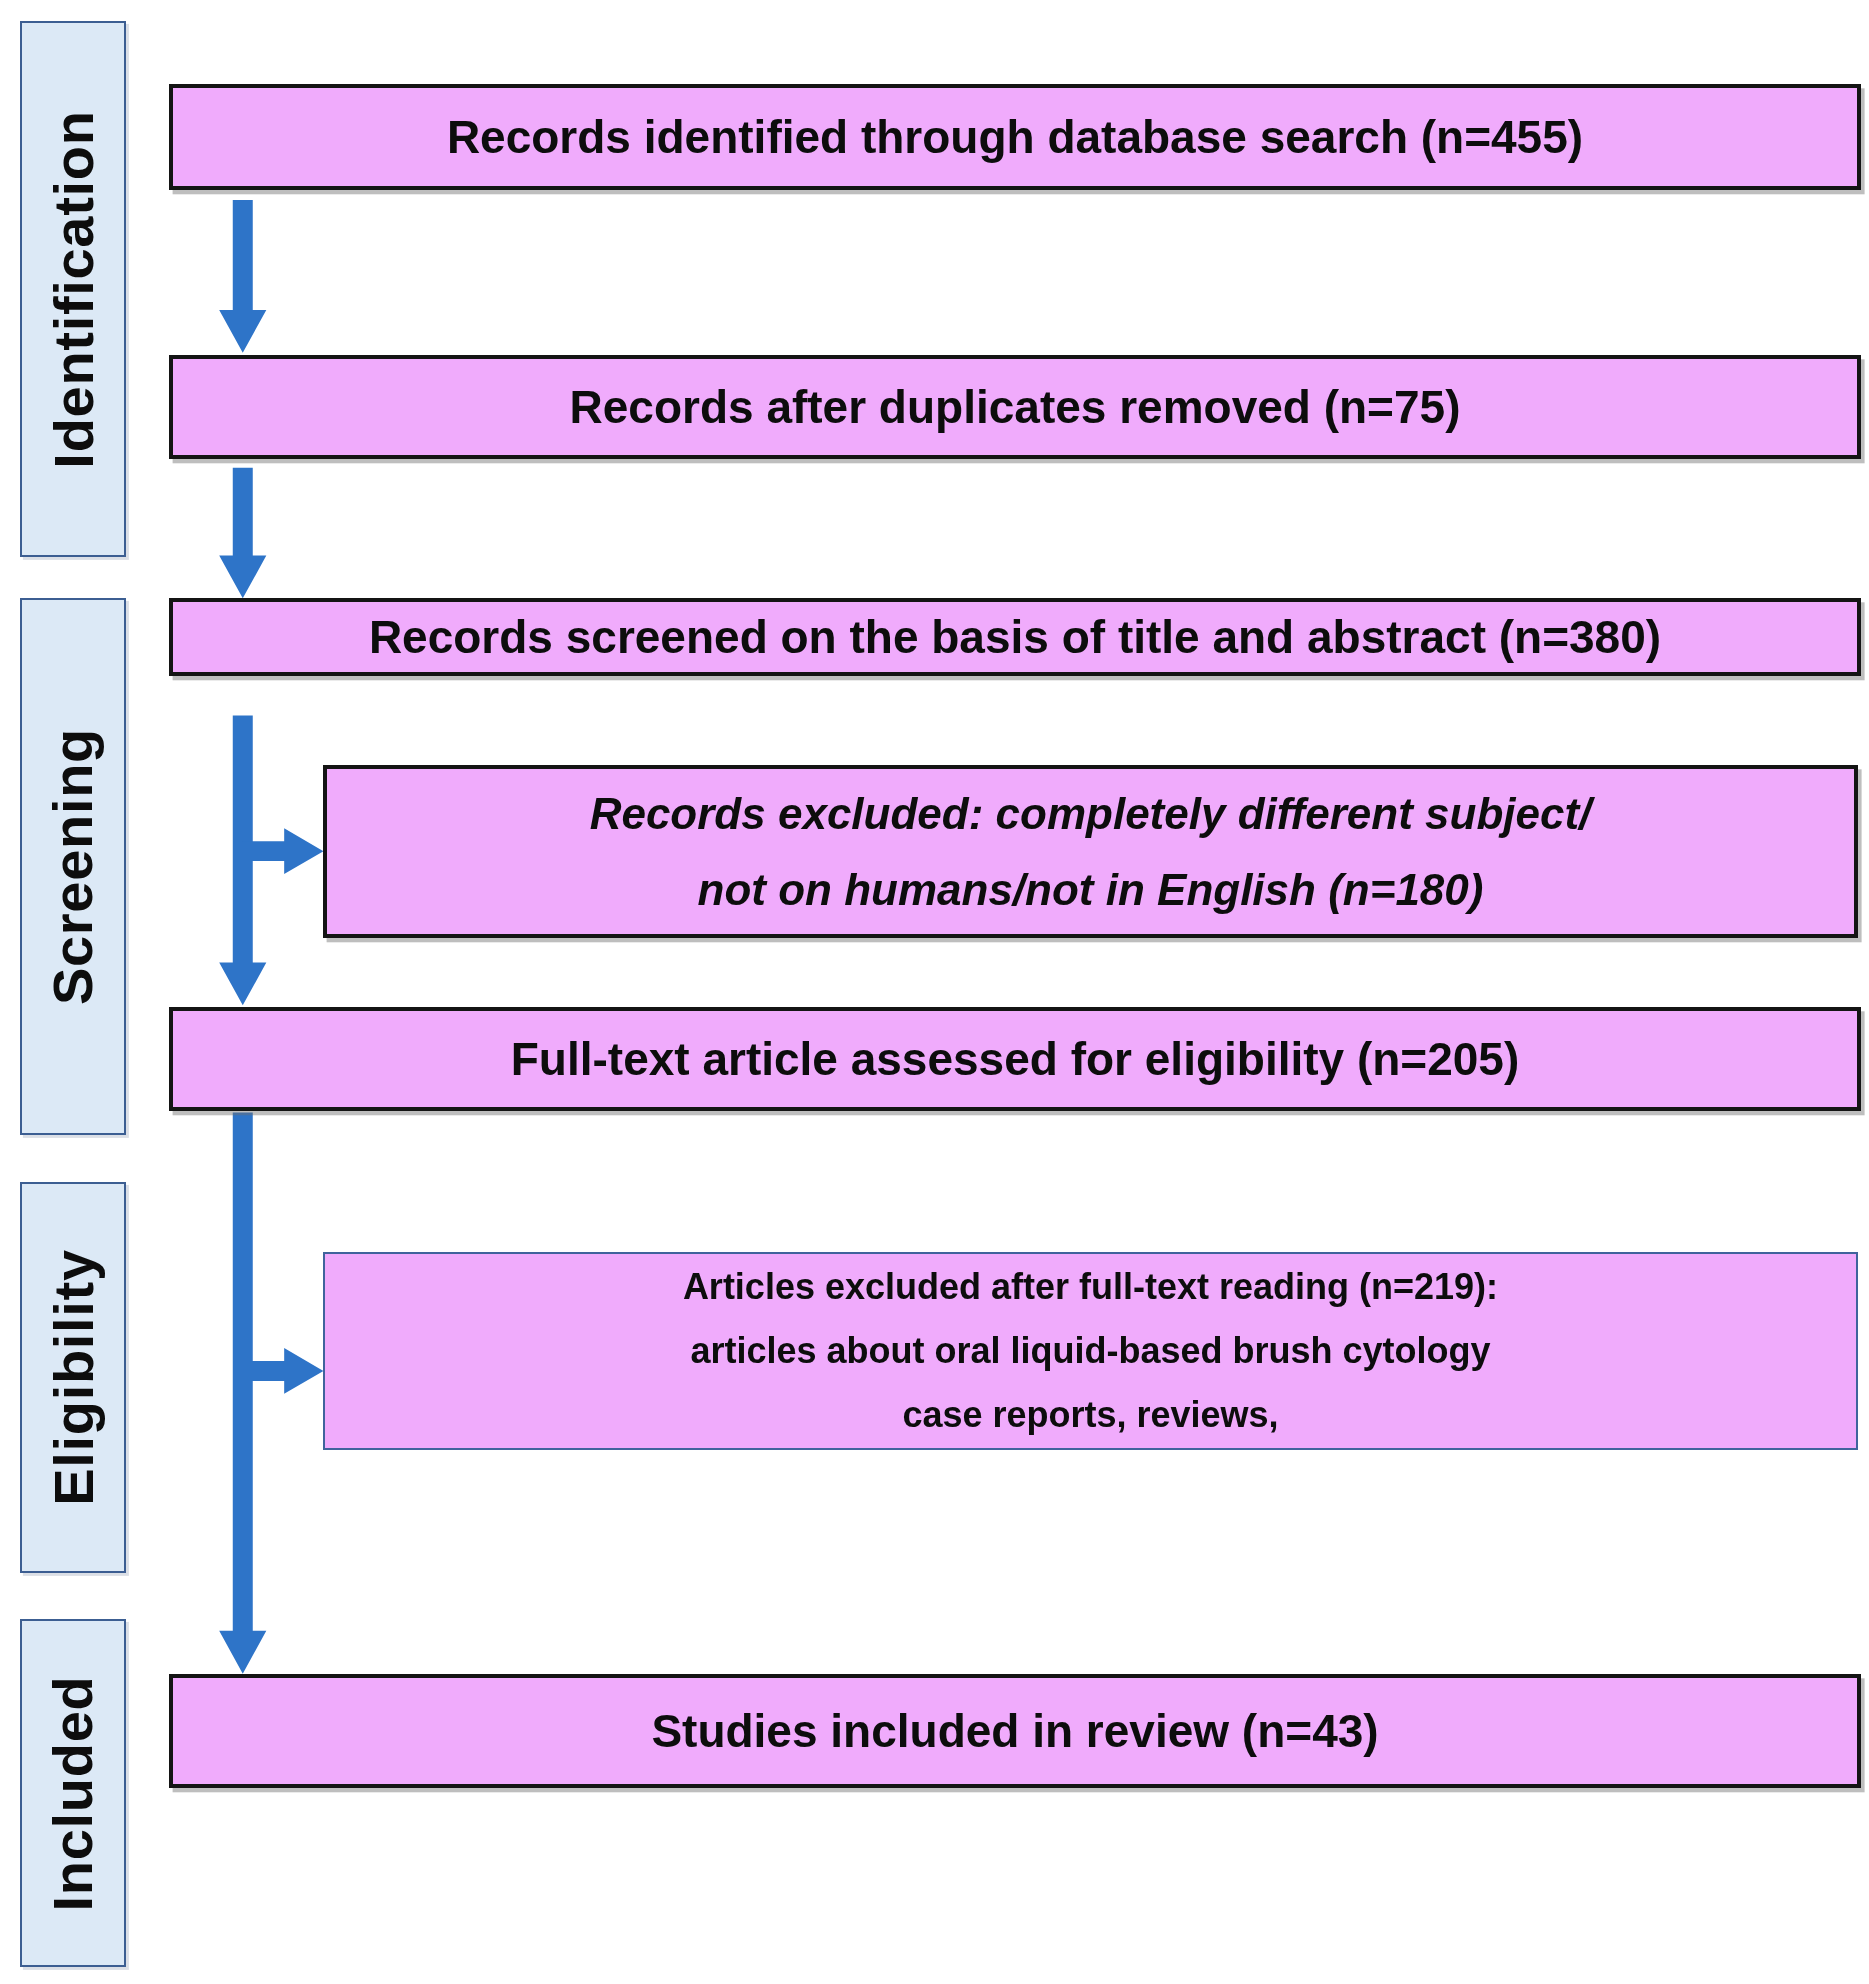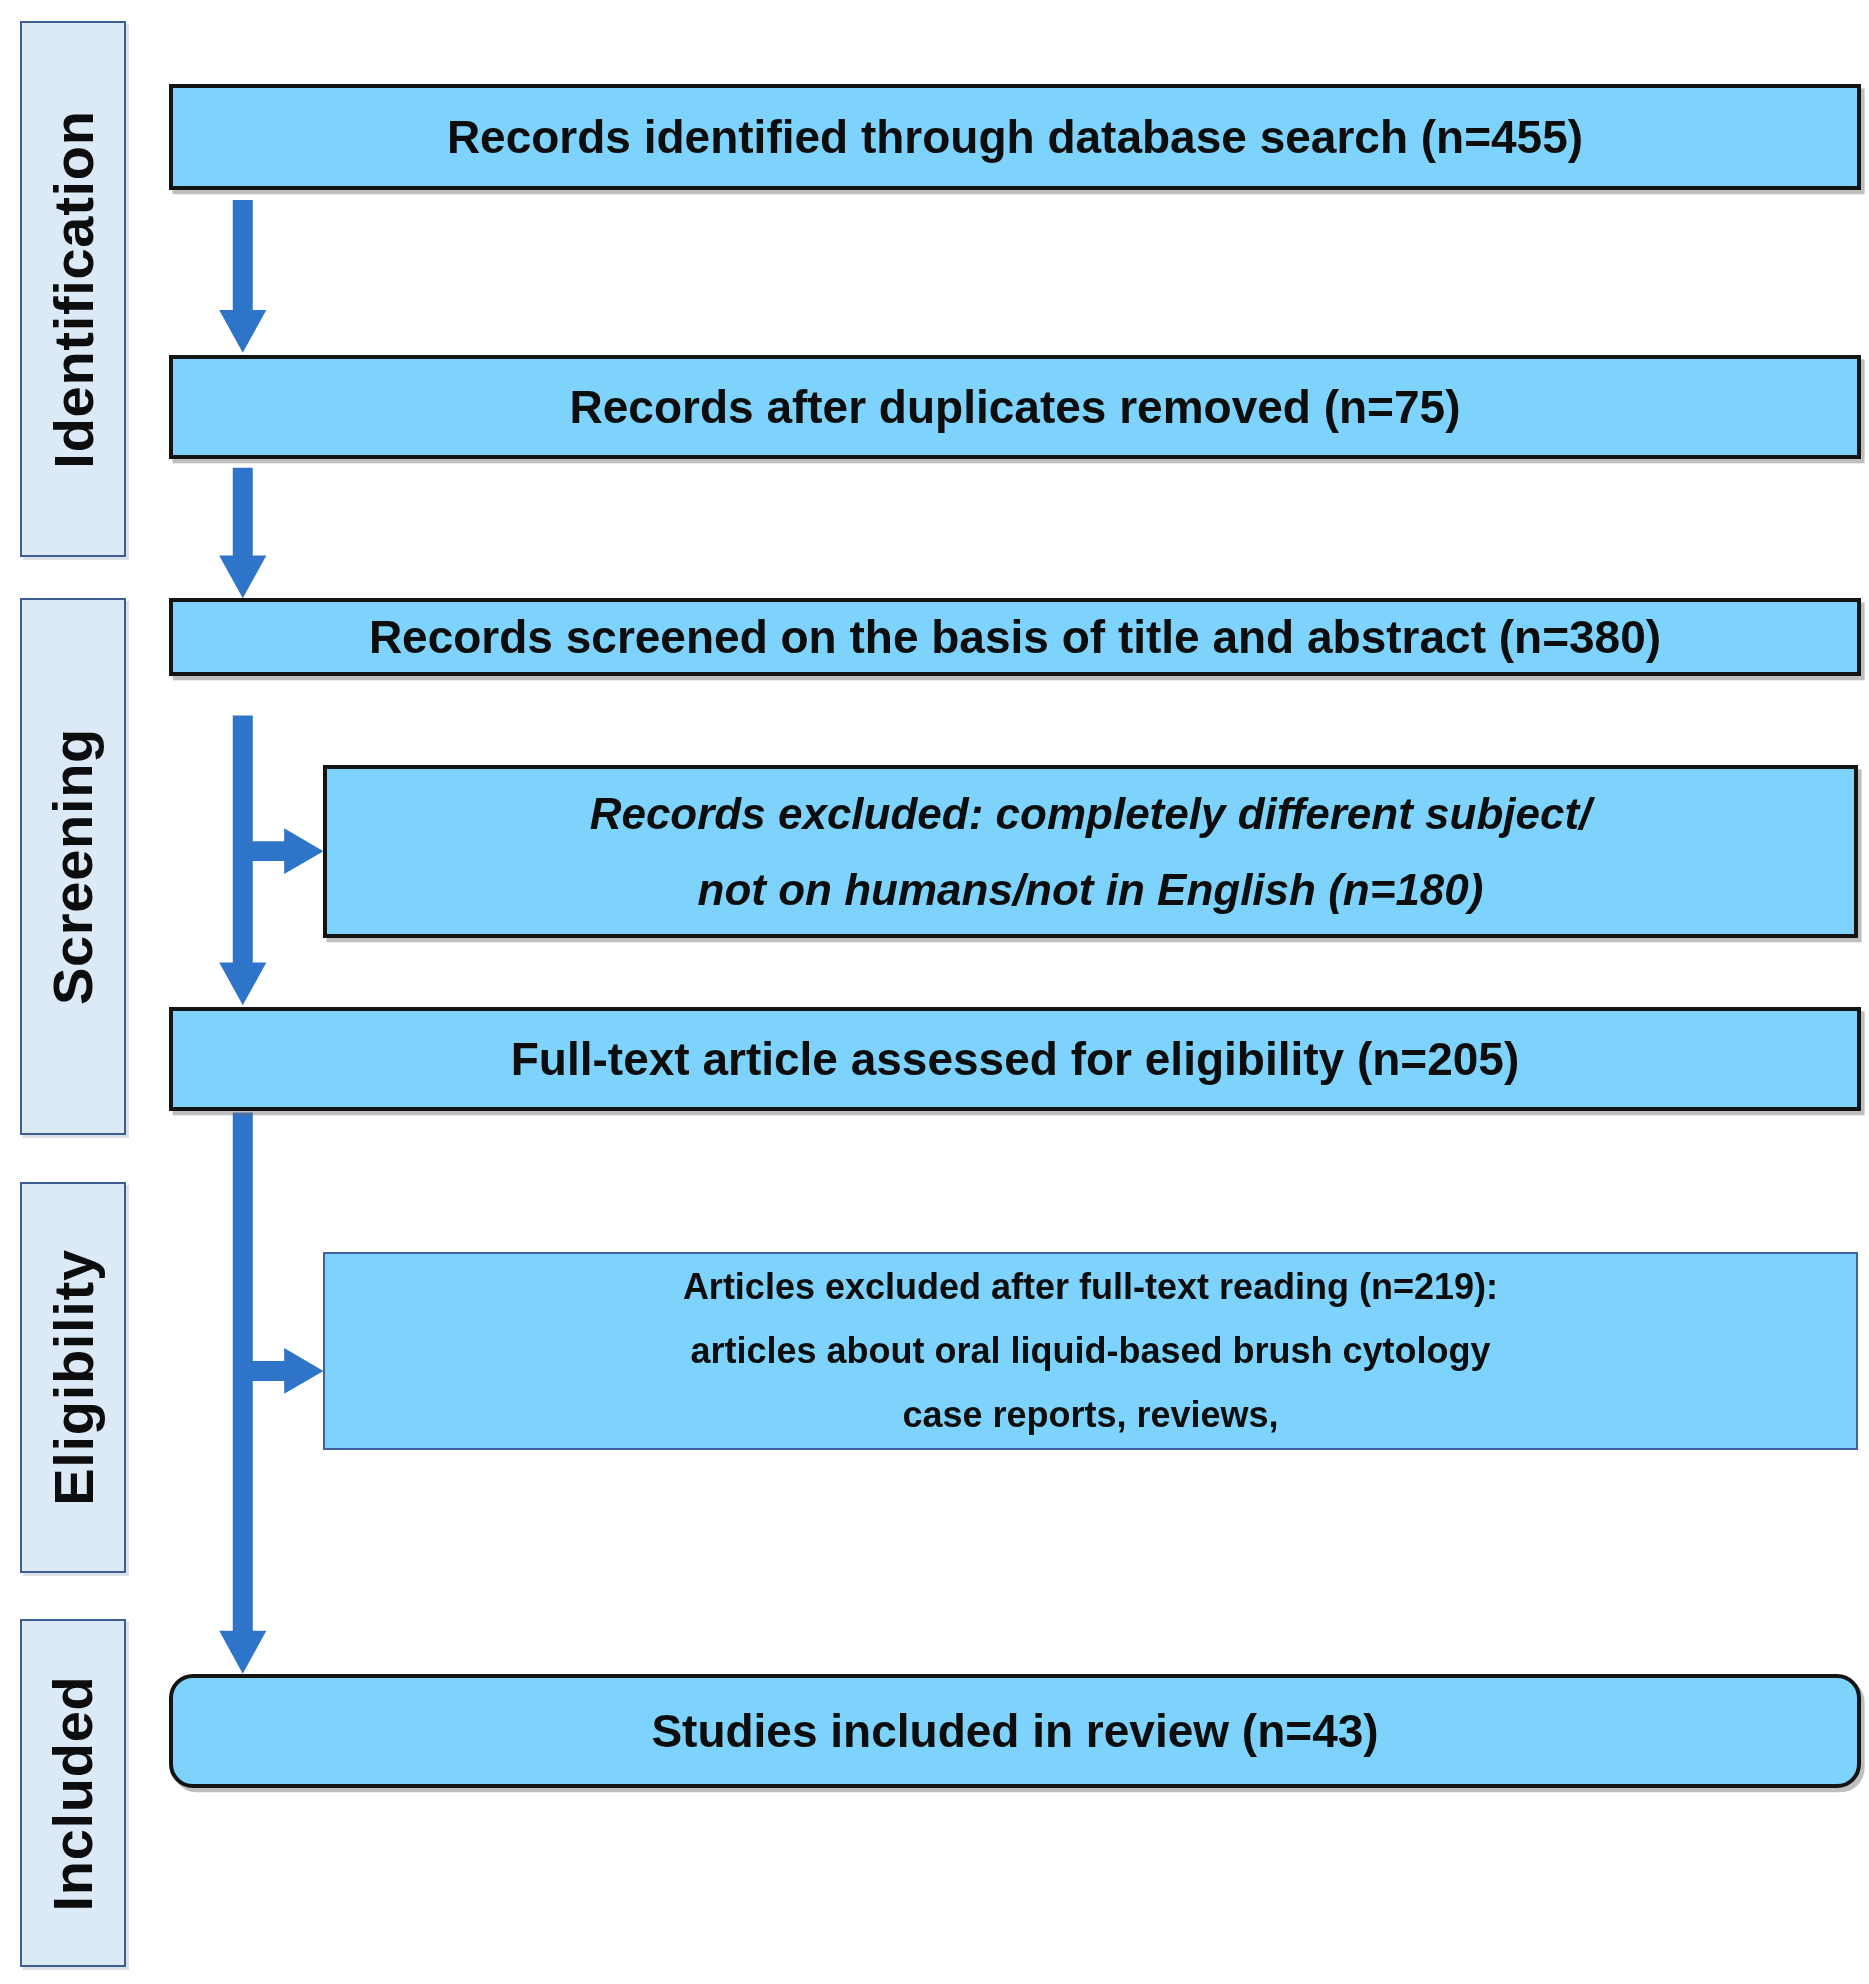--- a/index.html
+++ b/index.html
@@ -44,21 +44,21 @@
     letter-spacing: 0.7px;
   }
   #stage-identification { top: 21.4px;   height: 536px; }
   #stage-screening      { top: 598px;  height: 537px; }
   #stage-eligibility    { top: 1182px; height: 391px; }
   #stage-included       { top: 1619px; height: 348px; }
 
   .box {
     position: absolute;
     box-sizing: border-box;
-    background: #7dd3fc;
+    background: #f0abfc;
     display: flex;
     flex-direction: column;
     justify-content: center;
     text-align: center;
     font-weight: bold;
     color: var(--text-color, #0d0d0d);
   }
   .main {
     left: 169px;
     width: 1692px;
@@ -81,21 +81,21 @@
     box-shadow: 3.6px 4.3px 0 rgba(110,110,110,0.45);
     font-style: italic;
   }
   #box5 { top: 1007px; height: 104px; }
   #box6 {
     top: 1252px; height: 198px;
     border: 2.9px solid var(--subbox-border, #40639c);
     font-size: 36px;
     line-height: 1.78;
   }
-  #box7 { top: 1674px; height: 114px; border-radius: 24px; }
+  #box7 { top: 1674px; height: 114px; }
 </style>
 </head>
 <body style="background: rgb(255, 255, 255);">
 
 <div class="canvas">
 
   <svg class="arrows" viewBox="0 0 2619 2780" xmlns="http://www.w3.org/2000/svg">
     <polygon points="326,280 354,280 354,434 373,434 340,494 307,434 326,434"></polygon>
     <polygon points="326,655 354,655 354,778 373,778 340,838 307,778 326,778"></polygon>
     <polygon points="326,1002 354,1002 354,1348 373,1348 340,1408 307,1348 326,1348"></polygon>

